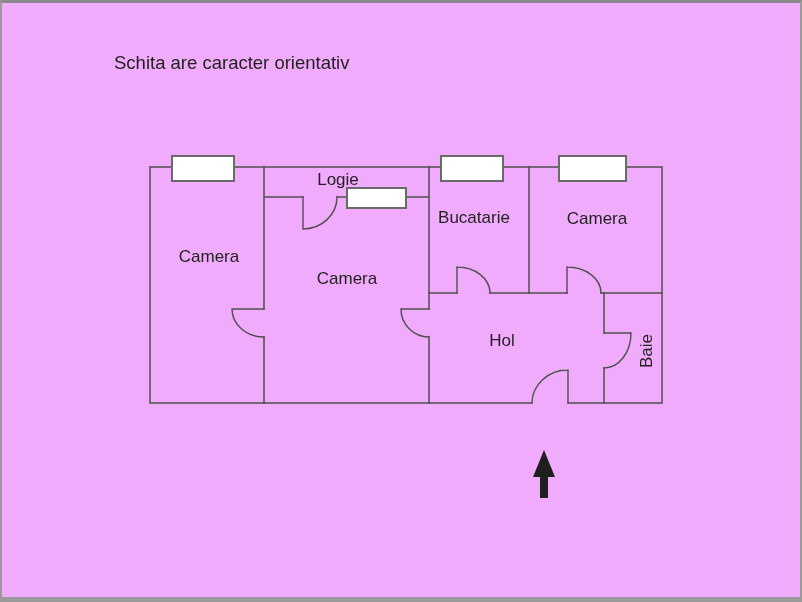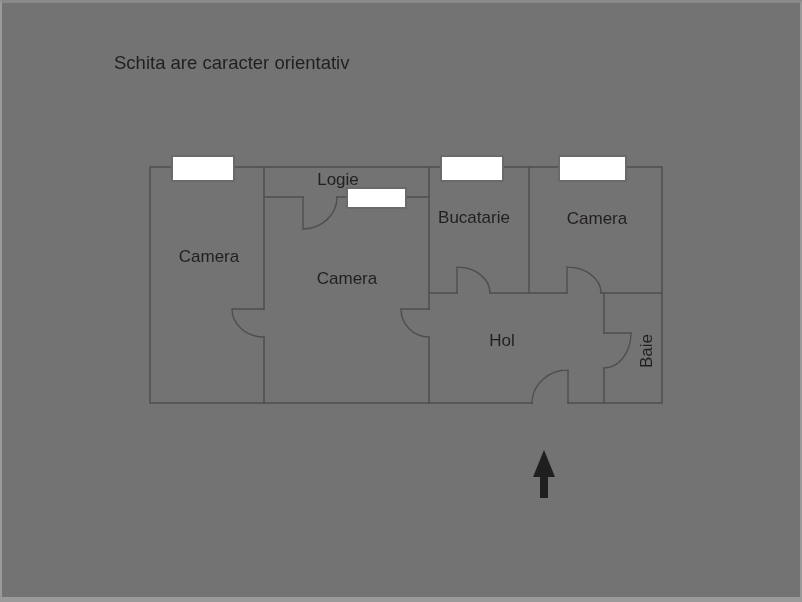--- a/index.html
+++ b/index.html
@@ -5,21 +5,21 @@
   html, body {
     margin: 0;
     padding: 0;
     background: #ffffff;
   }
   .screenshot-frame {
     position: relative;
     width: 802px;
     height: 602px;
     box-sizing: border-box;
-    background: #737373;
+    background: #f0abfc;
     border-top: 3px solid #8a8a8a;
     border-left: 2px solid #9a9a9a;
     border-right: 2px solid #9a9a9a;
     border-bottom: 5px solid #9a9a9a;
     overflow: hidden;
     font-family: "Liberation Sans", sans-serif;
   }
   .plan-svg {
     position: absolute;
     top: -3px;

